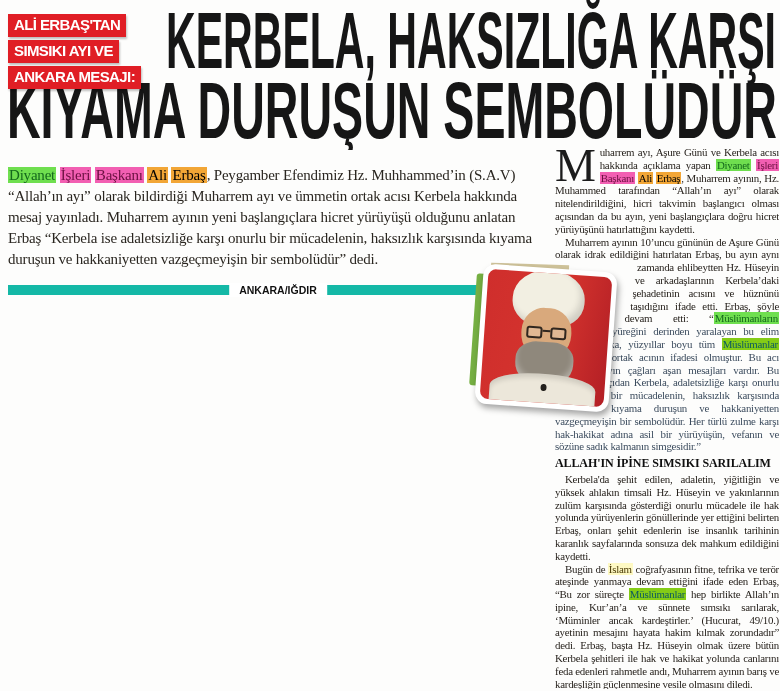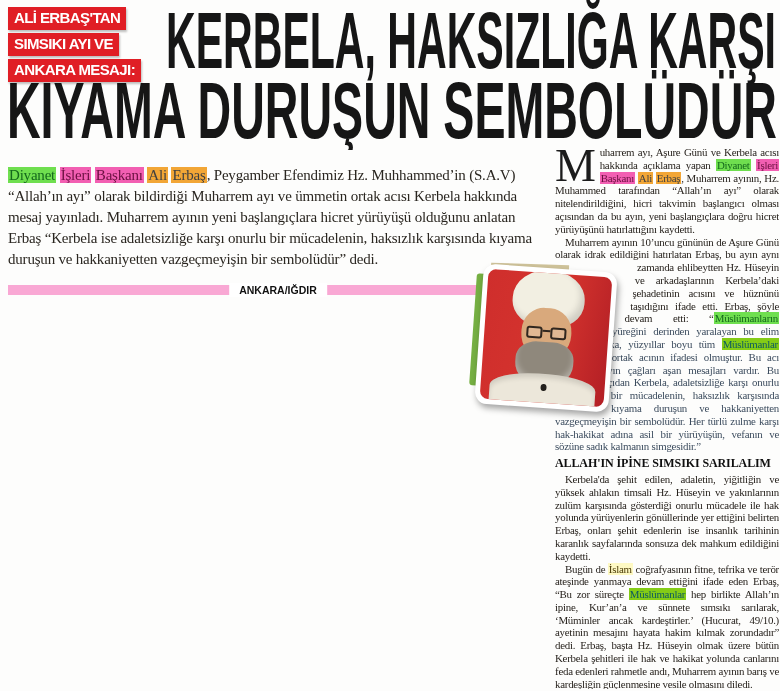--- a/index.html
+++ b/index.html
@@ -1,53 +1,53 @@
 <!DOCTYPE html>
 <html lang="tr"><head>
 <meta charset="utf-8">
 <style>
   html,body{margin:0;padding:0;background:#ffffff;}
   #page{position:relative;width:780px;height:691px;background:#fdfdfc;overflow:hidden;
         font-family:"Liberation Serif", serif;color:#27221d;}
 
   
-  .kicker{position:absolute;left:8px;top:7px;z-index:5;}
+  .kicker{position:absolute;left:8px;top:14px;z-index:5;}
   .kicker-line{display:table;background:#e01e25;color:#fff;
     font-family:"Liberation Sans", sans-serif;font-weight:bold;
     font-size:15px;letter-spacing:-0.6px;line-height:18px;
     padding:2px 6px 3px 6px;margin-bottom:3px;white-space:nowrap;
     box-shadow:1px 2px 2px rgba(0,0,0,.25);}
 
   
   .headline-svg{position:absolute;left:0;top:0;z-index:1;}
   .headline-svg text{font-family:"Liberation Sans", sans-serif;font-weight:bold;fill:#161616;}
 
   
   .left-zone{position:absolute;left:8px;top:150px;width:540px;z-index:2;}
   .lede{font-size:15px;line-height:21px;letter-spacing:-0.2px;text-align:left;color:#2a2620;}
-  .dateline-bar{position:relative;height:10px;background:#f9a8d4;margin-top:4px;}
+  .dateline-bar{position:relative;height:10px;background:#14b8a6;margin-top:4px;}
   .dateline-label{position:absolute;left:50%;top:-2px;transform:translateX(-50%);
     background:#ffffff;color:#111;font-family:"Liberation Sans", sans-serif;
     font-weight:bold;font-size:10.5px;line-height:14px;padding:0 10px;white-space:nowrap;}
 
   
   .column{position:absolute;left:555px;top:146px;width:224px;height:543px;overflow:hidden;
     font-size:10.9px;line-height:12.8px;letter-spacing:-0.25px;text-align:justify;z-index:2;}
   .column p{margin:0;}
   .column p.indent{text-indent:10px;}
   .dropcap{float:left;font-size:46px;line-height:37px;padding:1px 4px 0 0;color:#1c1c1c;}
   .subhead{font-weight:bold;text-align:left;font-size:12px;letter-spacing:-0.1px;
     color:#0f0f0f;margin:4px 0 3px 0 !important;}
   .quote{color:#3c4c5e;}
 
   
   .hl{padding:0 1px;}
   .hl-green{background:#6fdf4f;color:#14691c;}
   .hl-pink{background:#f25fb2;color:#6b1040;}
-  .hl-orange{background:#f2a636;color:#404040;}
+  .hl-orange{background:#f2a636;color:#000000;}
   .hl-cyan{background:#84cc16;color:#0e5a60;}
   .hl-yellow{background:#fef9c3;color:#4a3a06;}
 
   
   .photo-spacer{float:left;width:80px;height:142px;margin:1px 5px 0 0;
     shape-outside:polygon(0 0, 78px 0, 70px 45px, 28px 88px, 33px 112px, 52px 142px, 0 142px);
     shape-margin:4px;}
 
   
   .photo{position:absolute;left:479px;top:268px;width:134px;height:140px;z-index:4;}

